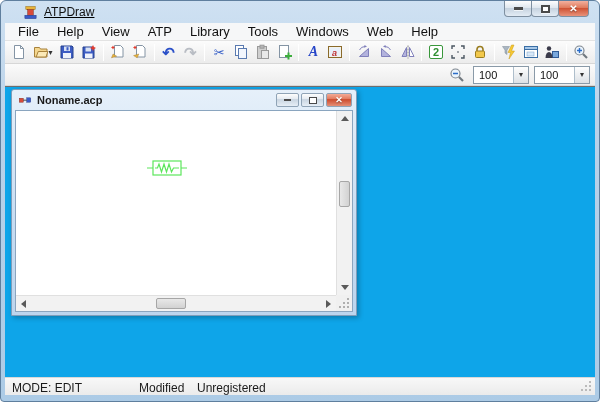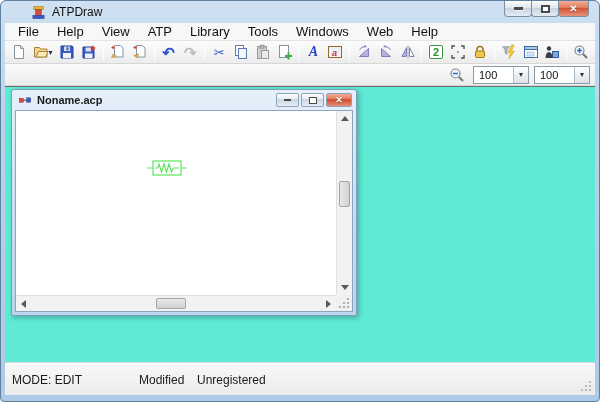--- a/index.html
+++ b/index.html
@@ -2,21 +2,21 @@
 <html><head>
 <meta charset="utf-8">
 <style>
   * { margin:0; padding:0; box-sizing:border-box; }
   html,body { width:600px; height:402px; overflow:hidden; font-family:"Liberation Sans", sans-serif; }
   .window { position:relative; width:600px; height:402px;
     background:linear-gradient(180deg,#cfe1f2 0%,#b9d2e9 30%,#accbe6 100%);
     border:1px solid #5f7f9e; border-radius:6px 6px 4px 4px; overflow:hidden; }
 
   
-  .titlebar { position:absolute; left:0; top:0; right:0; height:22px; display:flex; align-items:center; padding-left:30px; }
+  .titlebar { position:absolute; left:0; top:0; right:0; height:22px; display:flex; align-items:center; padding-left:22px;text-decoration:underline; }
   .titlebar .app-icon { width:15px; height:15px; margin-right:6px; }
   .titlebar .title { font-size:12px; color:#111; }
   .caption-buttons { position:absolute; top:0; right:10px; display:flex; }
   .cap-btn { height:16px; border:1px solid #7e8fa0; border-top:none; border-radius:0 0 4px 4px;
     display:flex; align-items:center; justify-content:center; margin-left:-1px;
     background:linear-gradient(#fdfdfd,#dfe7ef 45%,#c4d1de 46%,#e3ecf5); }
   .cap-btn.min,.cap-btn.max { width:28px; }
   .cap-btn.close { width:31px; background:linear-gradient(#f3b09e,#e07a5c 45%,#ce4f30 46%,#e8927a); }
   .glyph-min { width:9px; height:3px; background:#4a4a4a; box-shadow:0 1px 0 rgba(255,255,255,.7); }
   .glyph-max { width:9px; height:8px; border:2px solid #4a4a4a; background:#fff; box-shadow:0 1px 0 rgba(255,255,255,.6); }
@@ -31,21 +31,21 @@
   .tbtn svg { width:16px; height:16px; }
   .tglyph { font-size:15px; line-height:1; }
   .caret { font-size:8px; color:#333; width:8px; margin-left:-3px; }
   .sep { width:1px; height:17px; background:#c6c6c6; border-right:1px solid #fff; margin:0 3px; }
   .zoombar { height:22px; background:linear-gradient(#fbfbfb,#ececec); border-bottom:1px solid #d7d7d7; display:flex; align-items:center; padding:0 5px;justify-content:flex-end; }
   .combo { width:56px; height:18px; background:#fff; border:1px solid #8a9aa8; display:flex; align-items:stretch; margin-left:5px; }
   .combo .val { flex:1; font-size:11px; padding:2px 0 0 5px; color:#111; }
   .combo .dd { width:15px; border-left:1px solid #aebecb; background:linear-gradient(#fefefe,#dce1e6); display:flex; align-items:center; justify-content:center; font-size:8px; color:#333; }
 
   
-  .mdi { position:absolute; left:0; right:0; top:63px; bottom:0; background:#5eead4; border-top:1px solid #6e6e6e; }
+  .mdi { position:absolute; left:0; right:0; top:63px; bottom:0; background:#0ea5e9; border-top:1px solid #6e6e6e; }
 
   
   .doc-window { position:absolute; left:6px; top:2px; width:346px; height:227px;
     border:1px solid #7f9db9; border-radius:3px 3px 0 0;
     background:linear-gradient(180deg,#e6f0fa,#c6dcf2 60%,#bcd5ee);
     box-shadow:2px 2px 5px rgba(0,0,0,.25); }
   .doc-titlebar { height:20px; display:flex; align-items:center; padding:0 4px; }
   .doc-icon { width:14px; height:14px; margin:0 5px 0 2px; }
   .doc-title { font-size:11px; font-weight:bold; color:#1a1a1a; }
   .doc-caption { margin-left:auto; display:flex; gap:2px; }
@@ -66,21 +66,21 @@
   .scroll-corner { position:absolute; right:0; bottom:0; width:16px; height:16px; background:#f0f0f0; }
   .arrow { position:absolute; width:15px; height:15px; display:flex; align-items:center; justify-content:center; }
   .tri-up { width:0; height:0; border-left:4px solid transparent; border-right:4px solid transparent; border-bottom:5px solid #5a5a5a; }
   .tri-down { width:0; height:0; border-left:4px solid transparent; border-right:4px solid transparent; border-top:5px solid #5a5a5a; }
   .tri-left { width:0; height:0; border-top:4px solid transparent; border-bottom:4px solid transparent; border-right:5px solid #5a5a5a; }
   .tri-right { width:0; height:0; border-top:4px solid transparent; border-bottom:4px solid transparent; border-left:5px solid #5a5a5a; }
   .v-thumb { position:absolute; left:2px; width:11px; top:70px; height:26px; background:linear-gradient(90deg,#e8e8e8,#d2d2d2); border:1px solid #a6a6a6; border-radius:2px; }
   .h-thumb { position:absolute; top:2px; height:11px; left:140px; width:30px; background:linear-gradient(#e8e8e8,#d2d2d2); border:1px solid #a6a6a6; border-radius:2px; }
 
   
-  .statusbar { position:absolute; left:4px; right:4px; bottom:6px; height:33px;
+  .statusbar { position:absolute; left:4px; right:4px; bottom:6px; height:18px;
     background:linear-gradient(#f8f8f8,#ebebeb); border-top:1px solid #d9d9d9; display:flex; align-items:center; }
   .sb-panel { font-size:12px; color:#1a1a1a; padding:2px 0 0 7px; overflow:hidden; white-space:nowrap; }
   .sb-sep { width:1px; background:#c9c9c9; border-right:1px solid #fdfdfd; margin:2px 0; }
   .sb-mode { width:126px; } .sb-modified { width:57px; } .sb-reg { width:101px; }
   .sb-fill { flex:1; }
   .size-grip { align-self:flex-end; margin:0 2px 2px 0; }
 </style>
 </head>
 <body>
 

